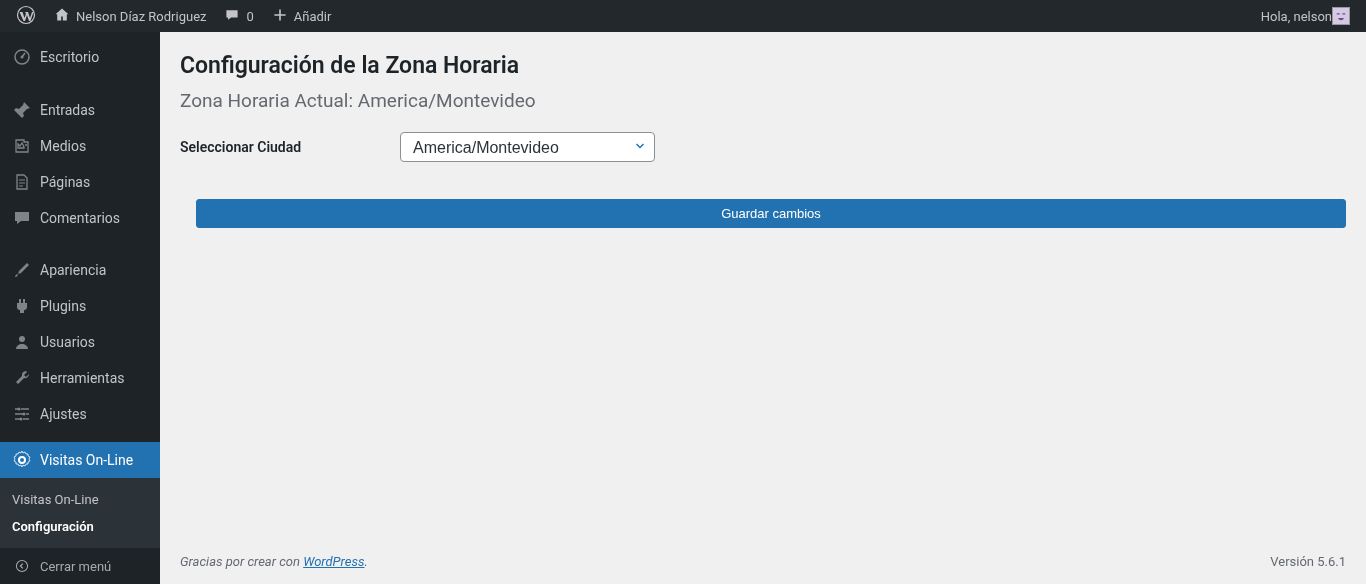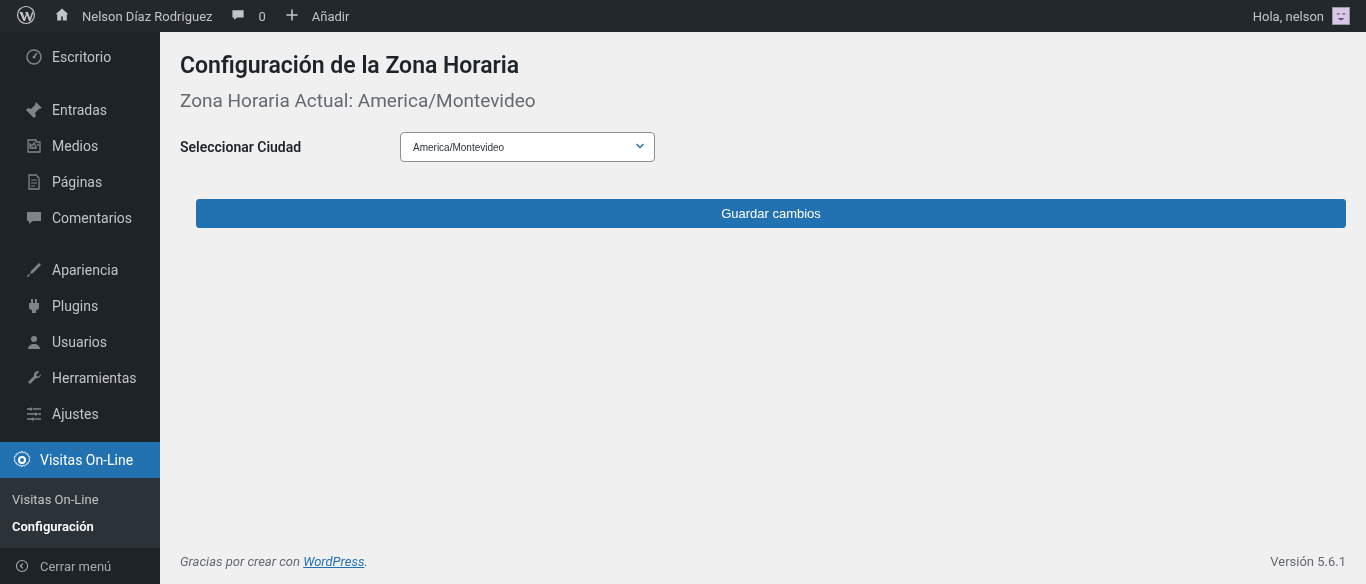--- a/index.html
+++ b/index.html
@@ -1,48 +1,48 @@
 <!DOCTYPE html>
 <html><head>
 <meta charset="utf-8">
 <style>
 * { margin: 0; padding: 0; box-sizing: border-box; }
 body { font-family: -apple-system, BlinkMacSystemFont, "Segoe UI", Roboto, sans-serif; font-size: 13px; background: #f0f0f1; color: #3c434a; width: 1366px; height: 584px; overflow: hidden; }
 
 
 .topbar { height: 32px; background: #23282d; color: #c3c4c7; display: flex; align-items: center; padding: 0 8px; justify-content: space-between; }
 .topbar-left { display: flex; align-items: center; gap: 2px; }
-.topbar-item { display: flex; align-items: center; gap: 12px; padding: 0 8px; height: 32px; cursor: pointer; color: #c3c4c7; }
-.topbar-right { display: flex; align-items: center; gap: 8px; padding-right: 8px; }
+.topbar-item { display: flex; align-items: center; gap: 6px; padding: 0 8px; height: 32px; cursor: pointer; color: #c3c4c7; }
+.topbar-right { display: flex; align-items: center; padding-right: 8px; }
 .avatar-box { width: 18px; height: 18px; background: #d5c9e6; border: 1px solid #999; display: flex; align-items: center; justify-content: center; }
 
 
 .wrapper { display: flex; height: 552px; }
 .sidebar { width: 160px; background: #1d2327; color: #c3c4c7; display: flex; flex-direction: column; }
-.menu-section { padding: 7px 0; margin-left: 12px; }
+.menu-section { padding: 7px 0; }
 .menu-item { display: flex; align-items: center; gap: 8px; padding: 8px 12px; cursor: pointer; color: #c3c4c7; font-size: 14px; position: relative; }
 .menu-item.active { background: #2271b1; color: #fff; }
 .menu-item.active::after { content: ""; position: absolute; right: -8px; top: 50%; transform: translateY(-50%); border: 8px solid transparent; border-right-color: #f0f0f1; }
 .menu-item .icon { width: 20px; height: 20px; display: flex; align-items: center; justify-content: center; opacity: 0.6; }
 .menu-item.active .icon { opacity: 1; }
 .submenu { background: #2c3338; padding: 8px 0; }
 .submenu-item { padding: 6px 12px; color: #c3c4c7; font-size: 13px; cursor: pointer; }
 .submenu-item.active { color: #fff; font-weight: 600; }
 .collapse-btn { display: flex; align-items: center; gap: 8px; padding: 8px 12px; cursor: pointer; color: #a7aaad; font-size: 13px; border-top: 0; margin-top: auto; }
 .collapse-btn .icon { width: 20px; height: 20px; display: flex; align-items: center; justify-content: center; }
 .menu-separator { height: 5px; }
 
 
 .main { flex: 1; background: #f0f0f1; padding: 10px 20px 0 20px; display: flex; flex-direction: column; position: relative; }
 .page-title { font-size: 23px; font-weight: 600; color: #1d2327; margin-top: 10px; margin-bottom: 10px; }
 .subtitle { color: #646970; font-size: 19px; margin-bottom: 20px; }
 .form-row { display: flex; align-items: center; margin-bottom: 2px; }
 .form-label { width: 220px; font-weight: 600; color: #1d2327; font-size: 14px; }
 .select-wrap { position: relative; width: 255px; }
-.select { width: 100%; height: 30px; border: 1px solid #8c8f94; border-radius: 4px; padding: 0 28px 0 12px; background: #fff; font-size: 10px; color: #2c3338; appearance: none; cursor: pointer; }
+.select { width: 100%; height: 30px; border: 1px solid #8c8f94; border-radius: 4px; padding: 0 28px 0 12px; background: #fff; font-size: 16px; color: #2c3338; appearance: none; cursor: pointer; }
 .select-arrow { position: absolute; right: 8px; top: 50%; transform: translateY(-50%); pointer-events: none; color: #2271b1; }
 .btn-primary { background: #2271b1; color: #fff; border: 1px solid #2271b1; border-radius: 3px; padding: 6px 12px; font-size: 13px; cursor: pointer; margin-top: 35px; margin-left: 16px; }
 
 .footer { position: absolute; bottom: 0; left: 20px; right: 20px; display: flex; justify-content: space-between; align-items: flex-end; padding: 15px 0; color: #646970; font-style: italic; font-size: 13px; }
 .footer .right { font-style: normal; }
 .footer a { color: #2271b1; text-decoration: underline; }
 </style>
 </head>
 <body>
 

